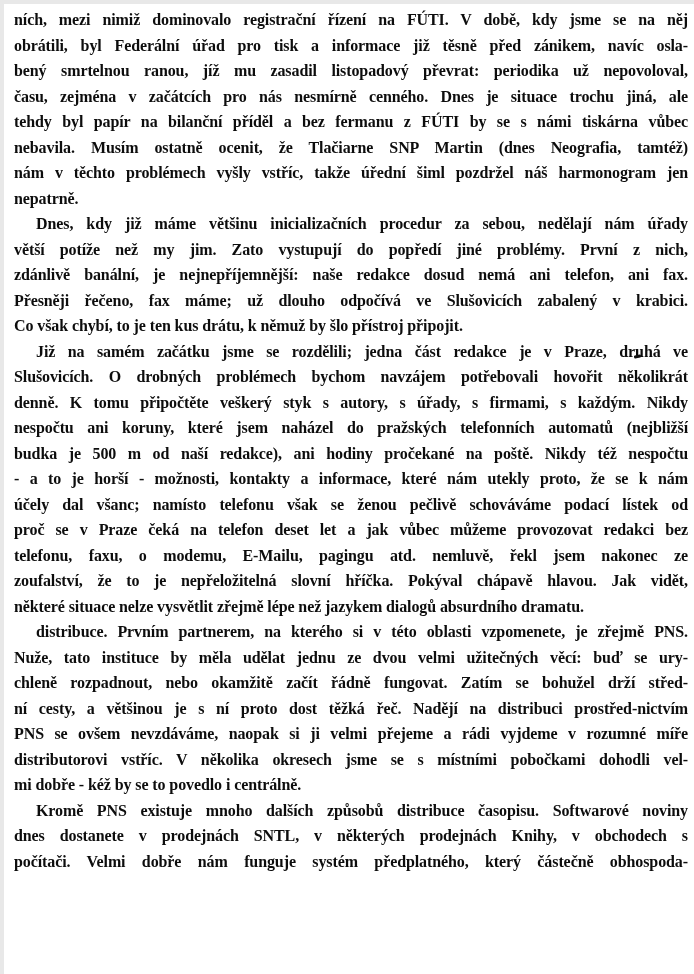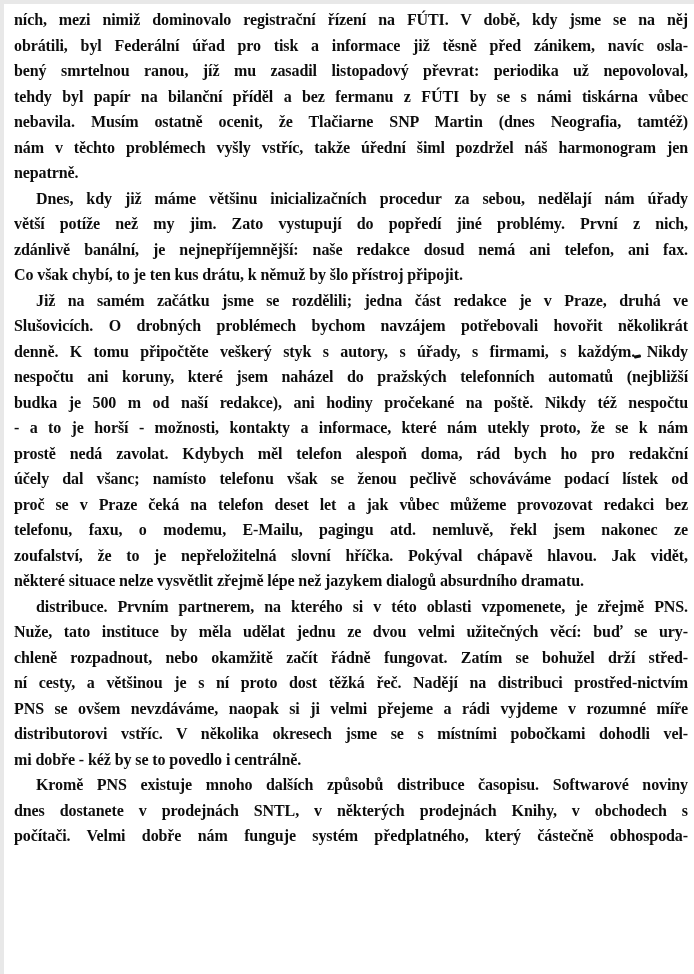--- a/index.html
+++ b/index.html
@@ -55,39 +55,40 @@
 </style>
 </head>
 <body>
 
 <div class="scan-page">
   <div>
       <div class="para">
         <div class="line">ních, mezi nimiž dominovalo registrační řízení na FÚTI. V době, kdy jsme se na něj</div>
         <div class="line">obrátili, byl Federální úřad pro tisk a informace již těsně před zánikem, navíc osla-</div>
         <div class="line">bený smrtelnou ranou, jíž mu zasadil listopadový převrat: periodika už nepovoloval,</div>
+        <div class="line">času, zejména v začátcích pro nás nesmírně cenného. Dnes je situace trochu jiná, ale</div>
         <div class="line">tehdy byl papír na bilanční příděl a bez fermanu z FÚTI by se s námi tiskárna vůbec</div>
         <div class="line">nebavila. Musím ostatně ocenit, že Tlačiarne SNP Martin (dnes Neografia, tamtéž)</div>
         <div class="line">nám v těchto problémech vyšly vstříc, takže úřední šiml pozdržel náš harmonogram jen</div>
         <div class="line rag">nepatrně.</div>
       </div>
       <div class="para indent">
         <div class="line">Dnes, kdy již máme většinu inicializačních procedur za sebou, nedělají nám úřady</div>
         <div class="line">větší potíže než my jim. Zato vystupují do popředí jiné problémy. První z nich,</div>
         <div class="line">zdánlivě banální, je nejnepříjemnější: naše redakce dosud nemá ani telefon, ani fax.</div>
+        <div class="line">Přesněji řečeno, fax máme; už dlouho odpočívá ve Slušovicích zabalený v krabici.</div>
         <div class="line rag">Co však chybí, to je ten kus drátu, k němuž by šlo přístroj připojit.</div>
       </div>
       <div class="para indent">
         <div class="line">Již na samém začátku jsme se rozdělili; jedna část redakce je v Praze, druhá ve</div>
         <div class="line">Slušovicích. O drobných problémech bychom navzájem potřebovali hovořit několikrát</div>
         <div class="line">denně. K tomu připočtěte veškerý styk s autory, s úřady, s firmami, s každým. Nikdy</div>
         <div class="line">nespočtu ani koruny, které jsem naházel do pražských telefonních automatů (nejbližší</div>
         <div class="line">budka je 500 m od naší redakce), ani hodiny pročekané na poště. Nikdy též nespočtu</div>
         <div class="line">- a to je horší - možnosti, kontakty a informace, které nám utekly proto, že se k nám</div>
-        <div class="line">prostě nedá zavolat. Kdybych měl telefon alespoň doma, rád bych ho pro redakční</div>
         <div class="line">účely dal všanc; namísto telefonu však se ženou pečlivě schováváme podací lístek od</div>
         <div class="line">proč se v Praze čeká na telefon deset let a jak vůbec můžeme provozovat redakci bez</div>
         <div class="line">telefonu, faxu, o modemu, E-Mailu, pagingu atd. nemluvě, řekl jsem nakonec ze</div>
         <div class="line">zoufalství, že to je nepřeložitelná slovní hříčka. Pokýval chápavě hlavou. Jak vidět,</div>
         <div class="line rag">některé situace nelze vysvětlit zřejmě lépe než jazykem dialogů absurdního dramatu.</div>
       </div>
       <div class="para indent">
         <div class="line">distribuce. Prvním partnerem, na kterého si v této oblasti vzpomenete, je zřejmě PNS.</div>
         <div class="line">Nuže, tato instituce by měla udělat jednu ze dvou velmi užitečných věcí: buď se ury-</div>
         <div class="line">chleně rozpadnout, nebo okamžitě začít řádně fungovat. Zatím se bohužel drží střed-</div>

